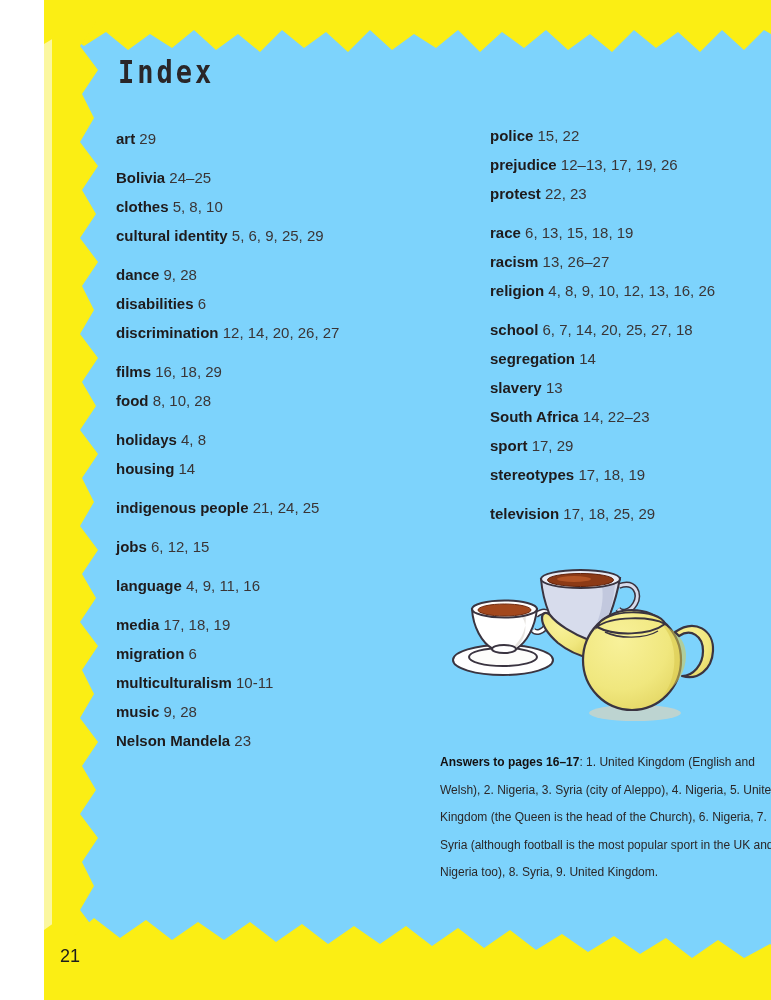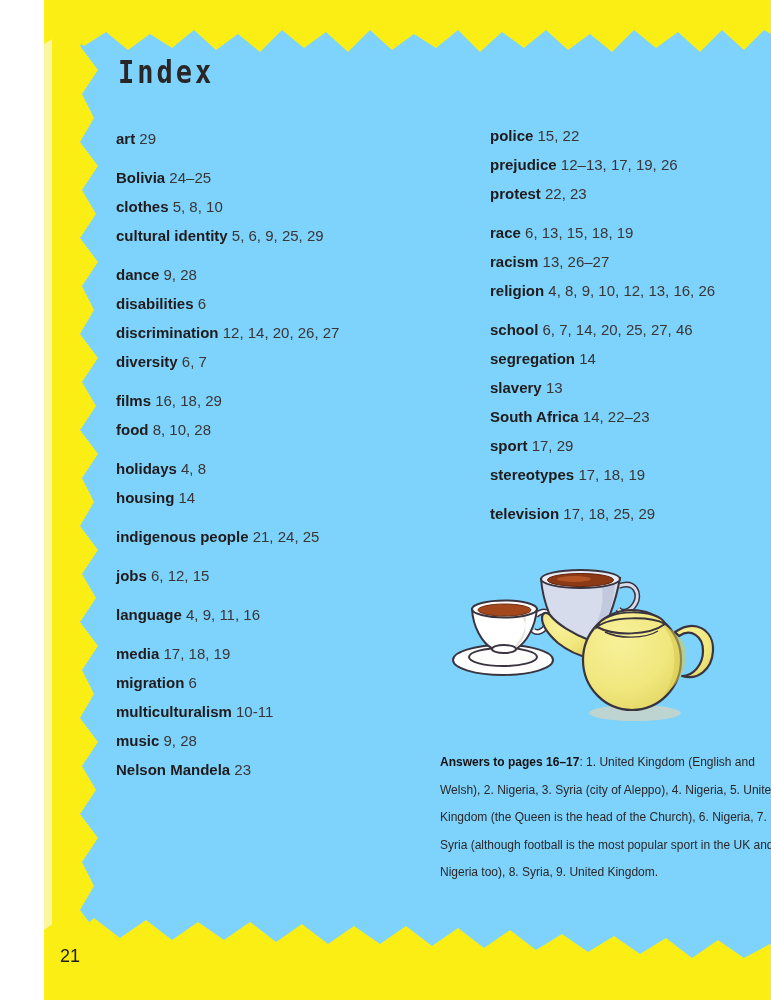--- a/index.html
+++ b/index.html
@@ -42,42 +42,41 @@
   <div class="title">Index</div>
 
   <div class="col col-left">
       <div class="entry"><b>art</b><span> 29</span></div>
       <div class="entry gap"><b>Bolivia</b><span> 24–25</span></div>
       <div class="entry"><b>clothes</b><span> 5, 8, 10</span></div>
       <div class="entry"><b>cultural identity</b><span> 5, 6, 9, 25, 29</span></div>
       <div class="entry gap"><b>dance</b><span> 9, 28</span></div>
       <div class="entry"><b>disabilities</b><span> 6</span></div>
       <div class="entry"><b>discrimination</b><span> 12, 14, 20, 26, 27</span></div>
-      <div class="entry"><b>diversity</b><span> 6, 7</span></div>
       <div class="entry gap"><b>films</b><span> 16, 18, 29</span></div>
       <div class="entry"><b>food</b><span> 8, 10, 28</span></div>
       <div class="entry gap"><b>holidays</b><span> 4, 8</span></div>
       <div class="entry"><b>housing</b><span> 14</span></div>
       <div class="entry gap"><b>indigenous people</b><span> 21, 24, 25</span></div>
       <div class="entry gap"><b>jobs</b><span> 6, 12, 15</span></div>
       <div class="entry gap"><b>language</b><span> 4, 9, 11, 16</span></div>
       <div class="entry gap"><b>media</b><span> 17, 18, 19</span></div>
       <div class="entry"><b>migration</b><span> 6</span></div>
       <div class="entry"><b>multiculturalism</b><span> 10-11</span></div>
       <div class="entry"><b>music</b><span> 9, 28</span></div>
       <div class="entry"><b>Nelson Mandela</b><span> 23</span></div>
     </div>
   <div class="col col-right">
       <div class="entry"><b>police</b><span> 15, 22</span></div>
       <div class="entry"><b>prejudice</b><span> 12–13, 17, 19, 26</span></div>
       <div class="entry"><b>protest</b><span> 22, 23</span></div>
       <div class="entry gap"><b>race</b><span> 6, 13, 15, 18, 19</span></div>
       <div class="entry"><b>racism</b><span> 13, 26–27</span></div>
       <div class="entry"><b>religion</b><span> 4, 8, 9, 10, 12, 13, 16, 26</span></div>
-      <div class="entry gap"><b>school</b><span> 6, 7, 14, 20, 25, 27, 46</span></div>
+      <div class="entry gap"><b>school</b><span> 6, 7, 14, 20, 25, 27, 18</span></div>
       <div class="entry"><b>segregation</b><span> 14</span></div>
       <div class="entry"><b>slavery</b><span> 13</span></div>
       <div class="entry"><b>South Africa</b><span> 14, 22–23</span></div>
       <div class="entry"><b>sport</b><span> 17, 29</span></div>
       <div class="entry"><b>stereotypes</b><span> 17, 18, 19</span></div>
       <div class="entry gap"><b>television</b><span> 17, 18, 25, 29</span></div>
     </div>
 
   <svg class="illo" viewBox="0 0 350 180">
     <defs>

